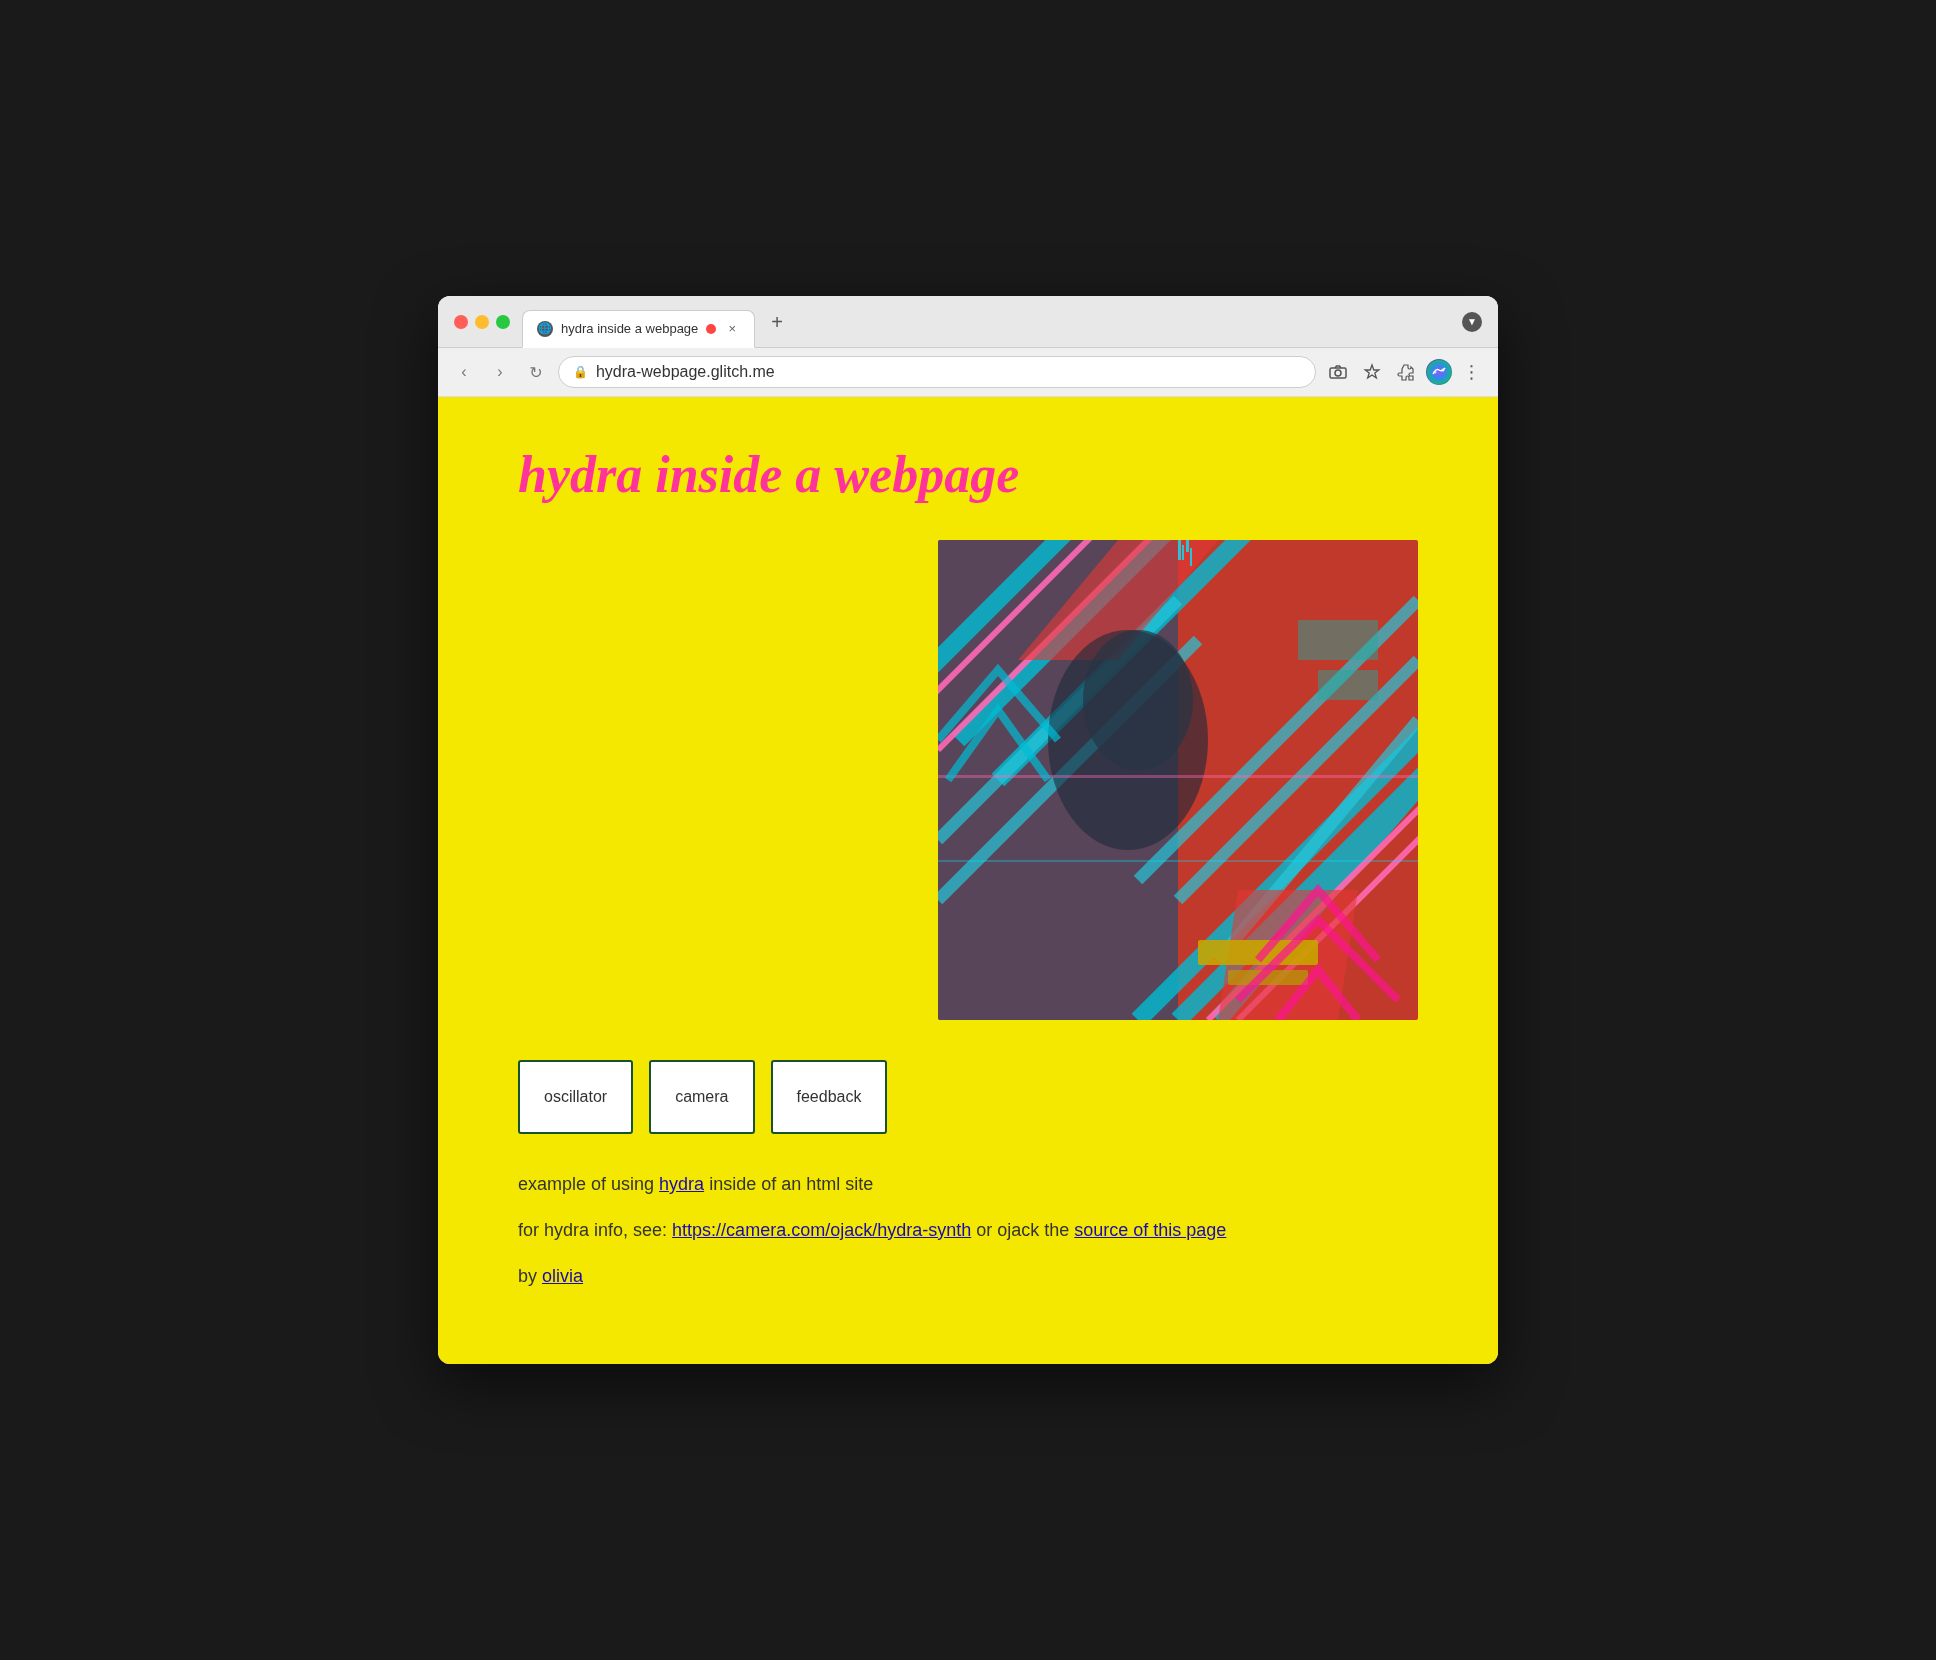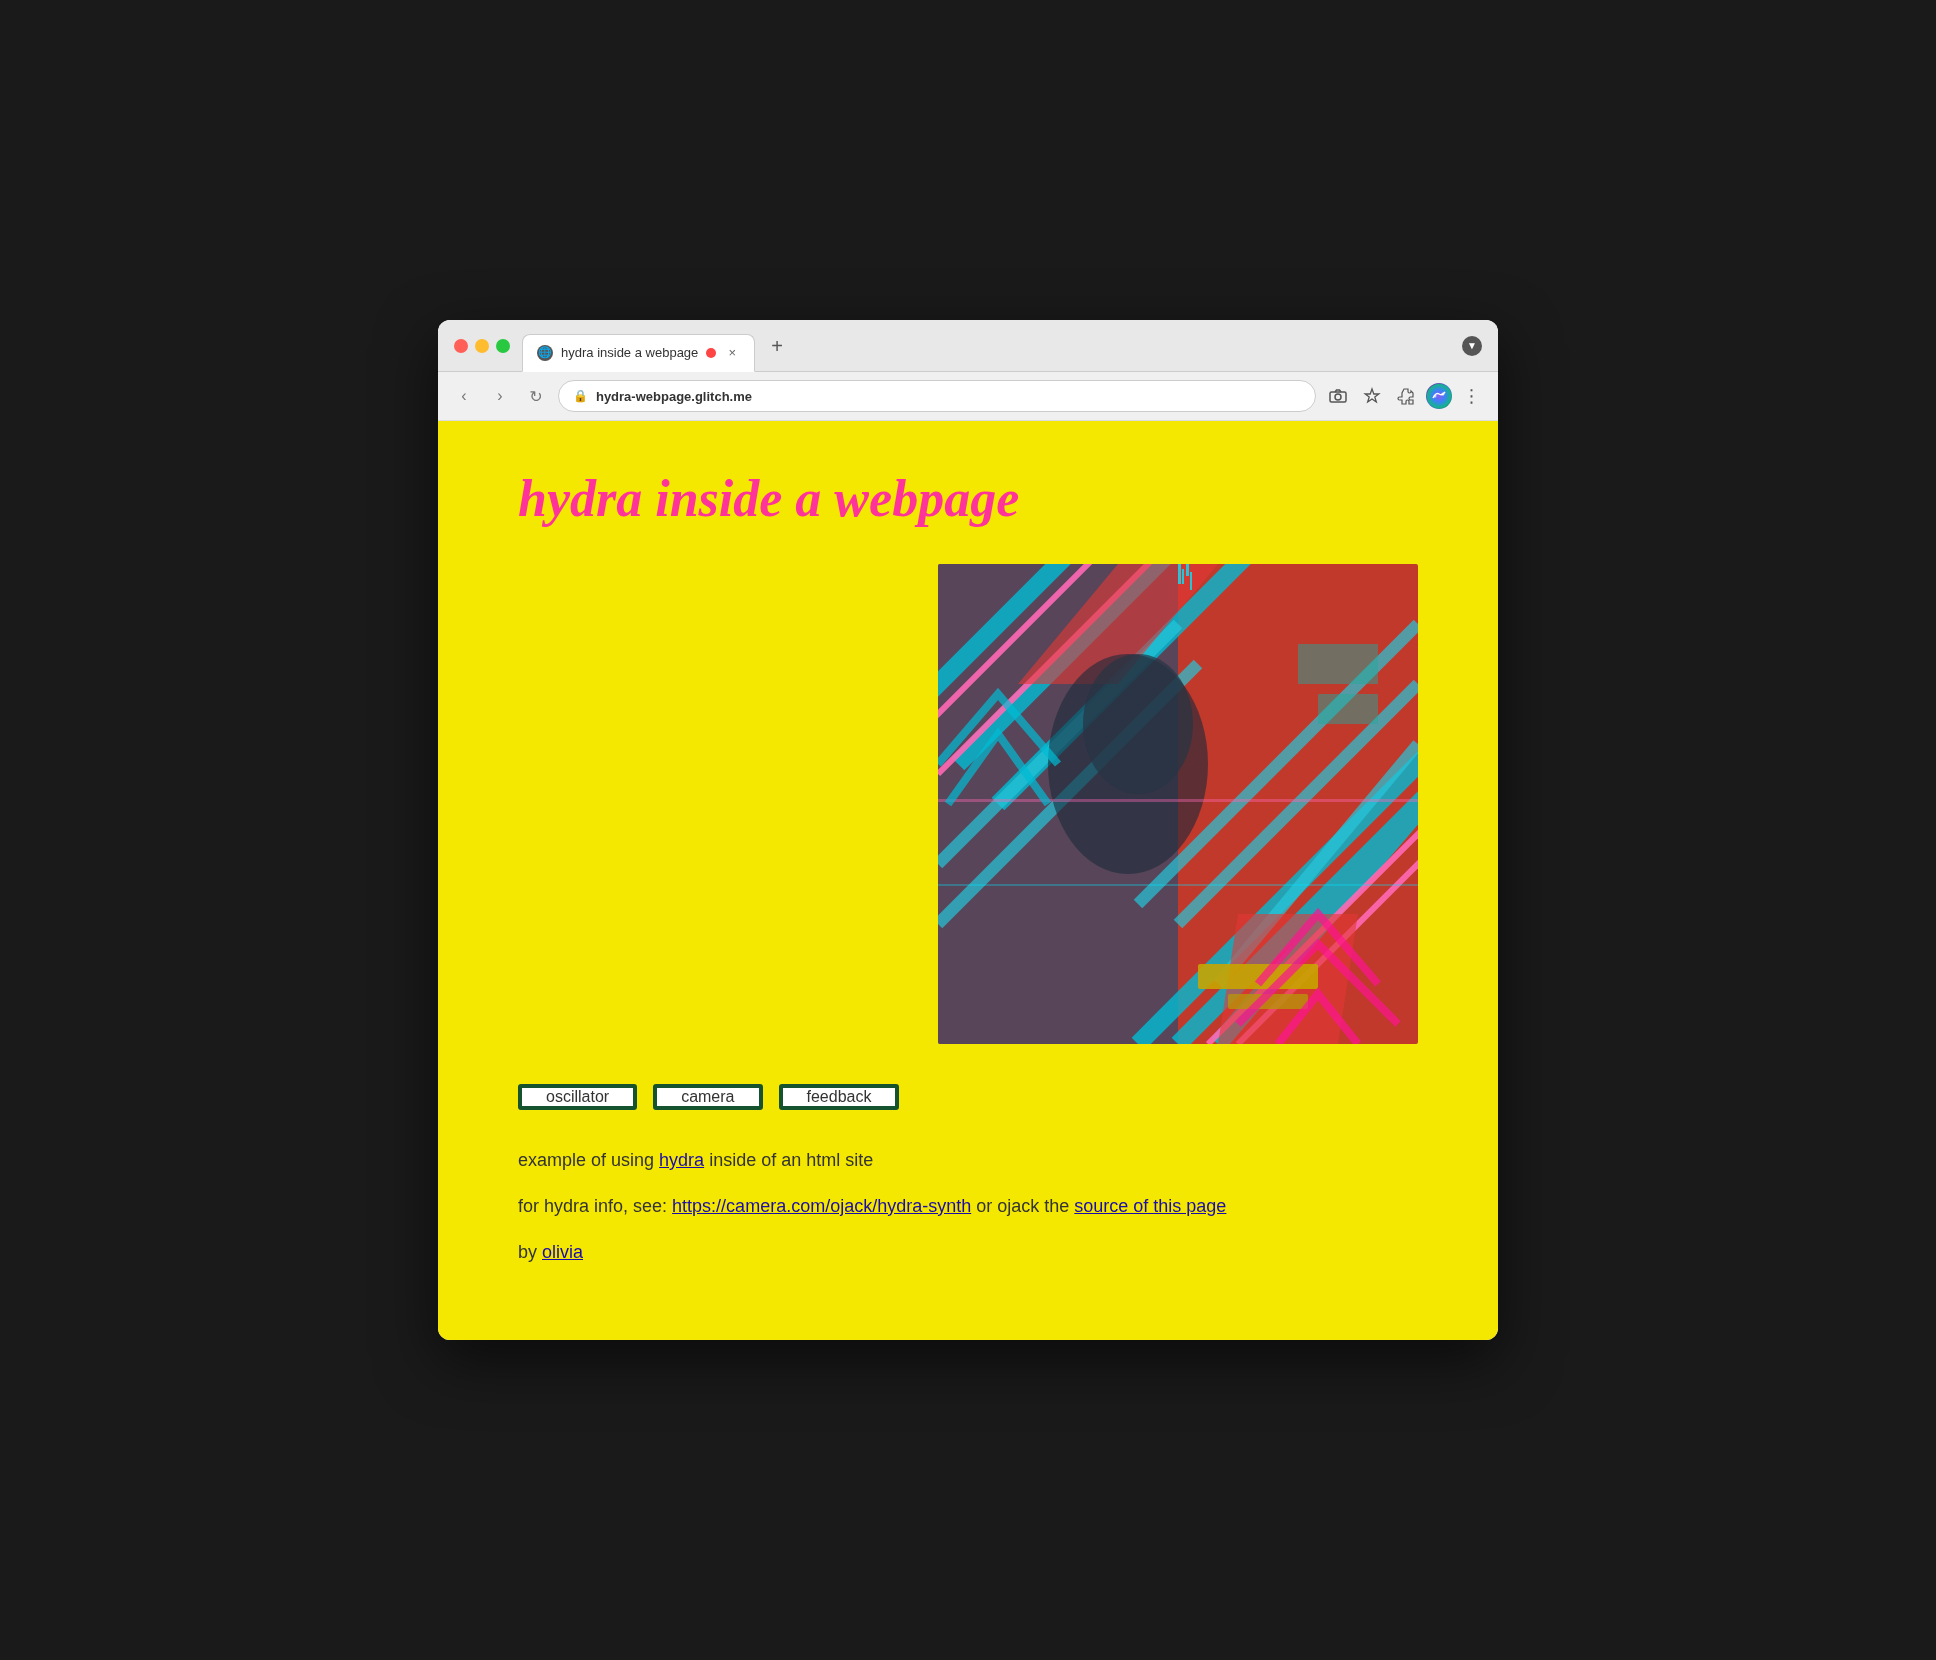--- a/index.html
+++ b/index.html
@@ -149,23 +149,22 @@
       color: #333;
       height: 32px;
     }
 
     .lock-icon {
       font-size: 12px;
       color: #555;
     }
 
     .address-text {
-      font-size: 13px;
+      font-size: 16px;
       color: #333;
-      font-weight: bold;
     }
 
     .toolbar-icons {
       display: flex;
       align-items: center;
       gap: 6px;
     }
 
     .toolbar-icon-btn {
       width: 28px;
@@ -223,22 +222,22 @@
     }
 
     .buttons-section {
       display: flex;
       gap: 16px;
       margin-bottom: 32px;
       flex-wrap: wrap;
     }
 
     .hydra-btn {
-      padding: 0 24px;
-      border: 4px solid #14532d;
+      padding: 26px 24px;
+      border: 2px solid #14532d;
       background: #fff;
       font-size: 16px;
       cursor: pointer;
       border-radius: 3px;
       color: #333;
       font-family: inherit;
     }
 
     .info-section {
       font-size: 18px;

